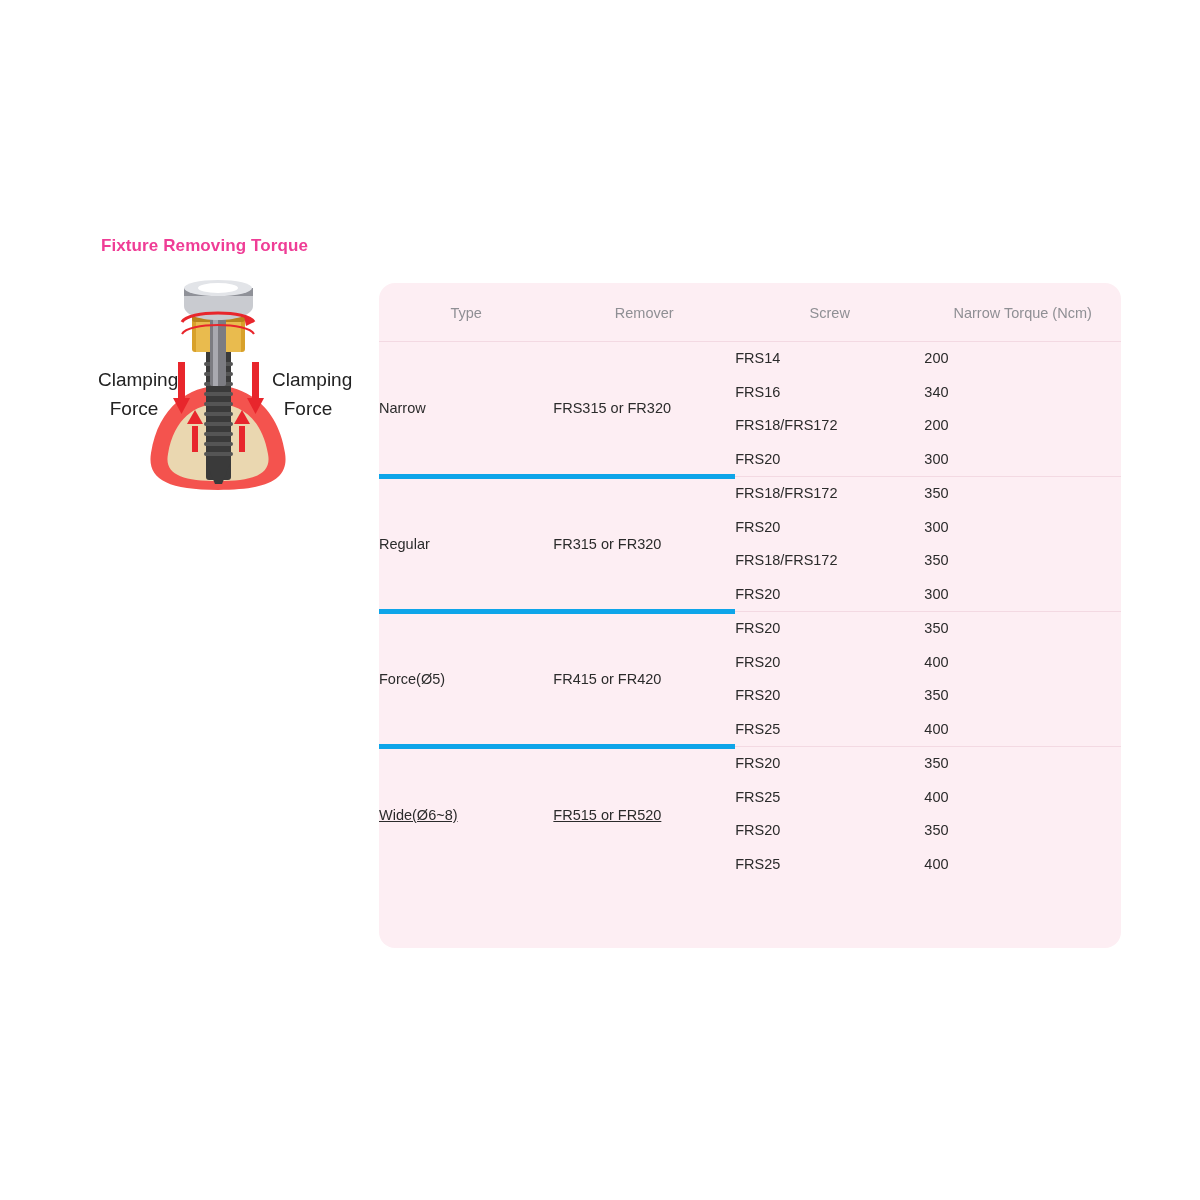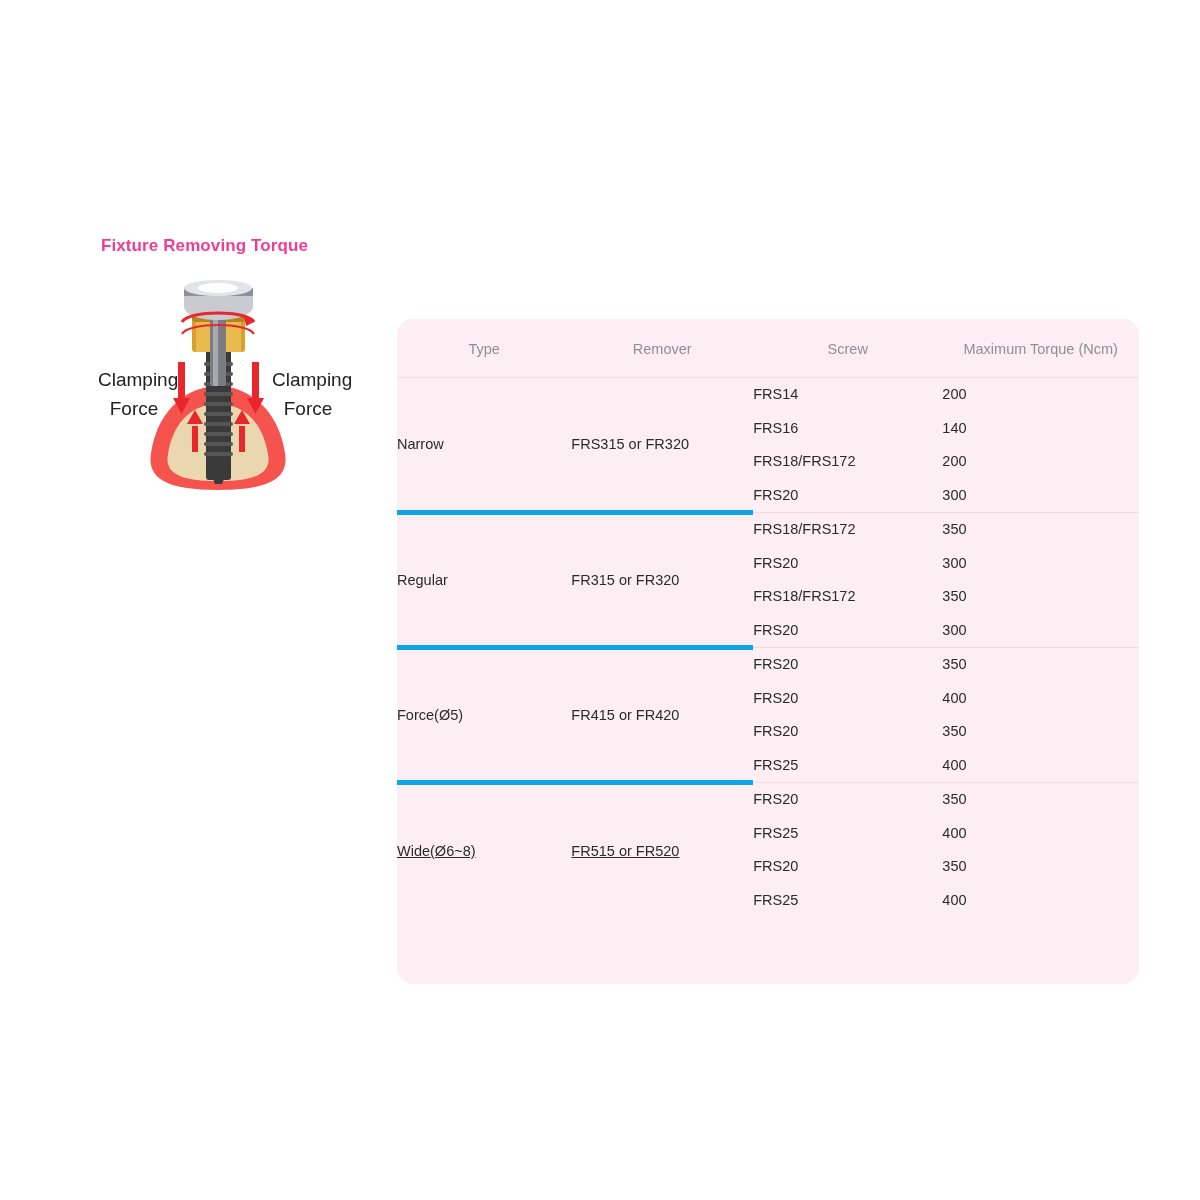--- a/index.html
+++ b/index.html
@@ -46,28 +46,27 @@
     line-height: 1.5;
     text-align: center;
     white-space: pre-line;
   }
   .clamp-left  { left: 98px;  top: 366px; width: 72px; text-align: center; }
   .clamp-right { left: 272px; top: 366px; width: 72px; text-align: center; }
 
   
   .table-card {
     position: absolute;
-    left: 397px;
+    left: 379px;
     top: 283px;
     width: 742px;
     height: 665px;
     background: #fdeef3;
     border-radius: 16px;
     overflow: hidden;
-    margin-top: 36px;
   }
 
   table.torque {
     width: 100%;
     border-collapse: collapse;
     table-layout: fixed;
   }
 
   table.torque col.c-type   { width: 23.5%; }
   table.torque col.c-rem    { width: 24.5%; }
@@ -173,34 +172,34 @@
         <col class="c-type">
           <col class="c-rem">
           <col class="c-screw">
           <col class="c-torque">
       </colgroup>
       <thead>
         <tr>
           <th>Type</th>
           <th>Remover</th>
           <th>Screw</th>
-          <th>Maximum Torque (Ncm)</th>
+          <th>Narrow Torque (Ncm)</th>
         </tr>
       </thead>
       <tbody>
 
         <tr>
           <td class="group-cell" rowspan="4">Narrow</td>
           <td class="group-cell" rowspan="4">FRS315 or FR320</td>
           <td class="screw-cell">FRS14</td>
           <td class="torque-cell">200</td>
         </tr>
         <tr>
           <td class="screw-cell">FRS16</td>
-          <td class="torque-cell">140</td>
+          <td class="torque-cell">340</td>
         </tr>
         <tr>
           <td class="screw-cell">FRS18/FRS172</td>
           <td class="torque-cell">200</td>
         </tr>
         <tr class="group-last">
           <td class="screw-cell">FRS20</td>
           <td class="torque-cell">300</td>
         </tr>
 

